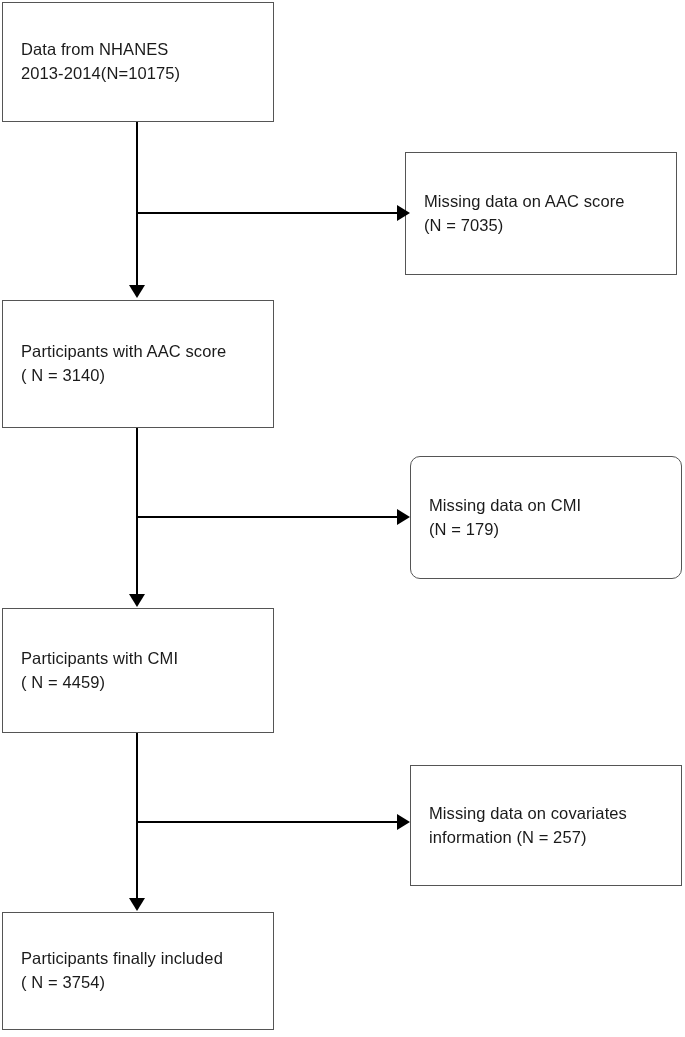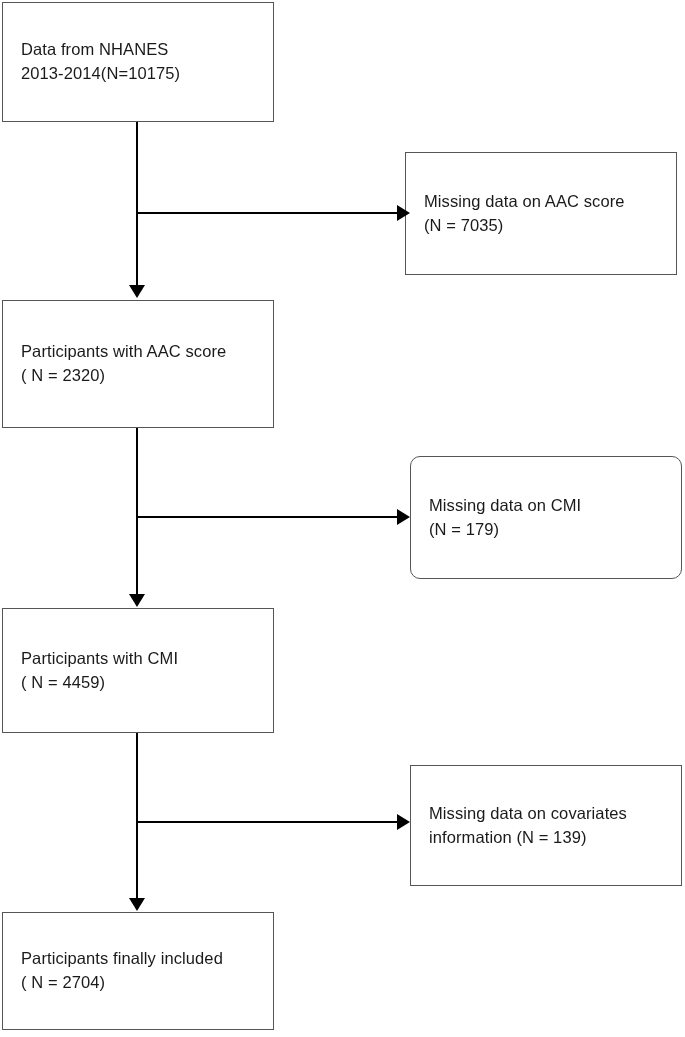--- a/index.html
+++ b/index.html
@@ -91,46 +91,46 @@
 
 <div id="canvas">
 
   <div class="node" id="node-source">
     <span class="label">Data from NHANES
 2013-2014(N=10175)</span>
   </div>
 
   <div class="node" id="node-aac">
     <span class="label">Participants with AAC score
-( N = 2320)</span>
+( N = 3140)</span>
   </div>
 
   <div class="node" id="node-cmi">
     <span class="label">Participants with CMI
 ( N = 4459)</span>
   </div>
 
   <div class="node" id="node-included">
     <span class="label">Participants finally included
-( N = 2704)</span>
+( N = 3754)</span>
   </div>
 
   <div class="node" id="node-excl-aac">
     <span class="label">Missing data on AAC score
 (N = 7035)</span>
   </div>
 
   <div class="node" id="node-excl-cmi">
     <span class="label">Missing data on CMI
 (N = 179)</span>
   </div>
 
   <div class="node" id="node-excl-covariate">
     <span class="label">Missing data on covariates
-information (N = 139)</span>
+information (N = 257)</span>
   </div>
 
   <div class="connector vline" id="v1"></div>
   <div class="arrow-down" id="a1"></div>
 
   <div class="connector vline" id="v2"></div>
   <div class="arrow-down" id="a2"></div>
 
   <div class="connector vline" id="v3"></div>
   <div class="arrow-down" id="a3"></div>

